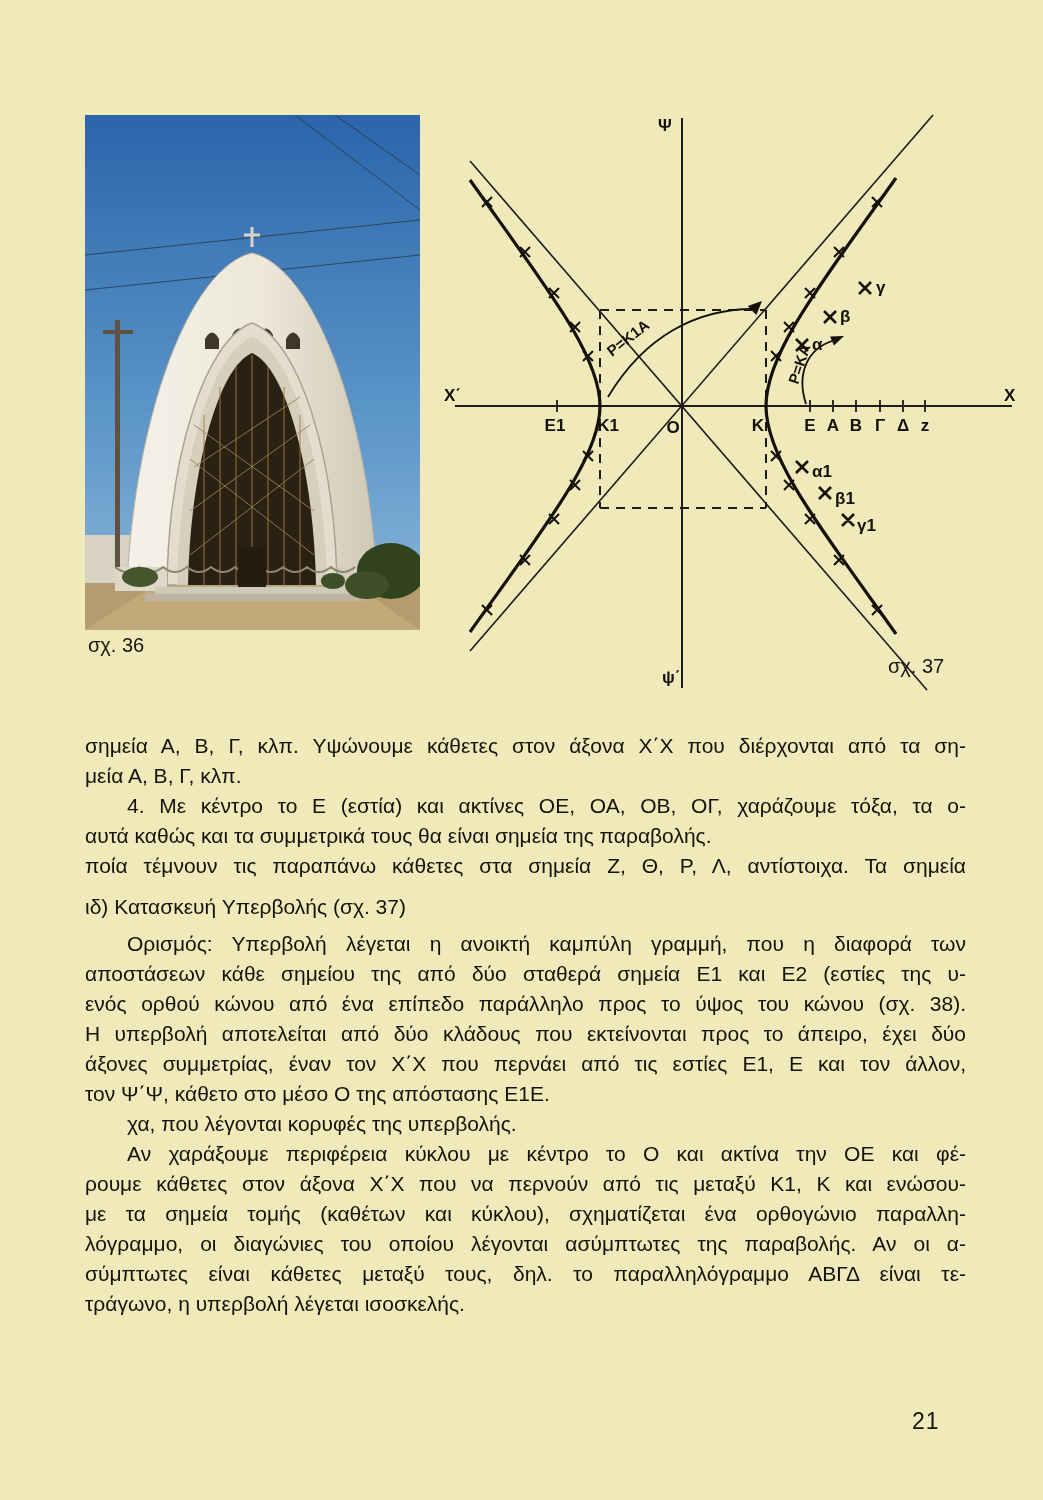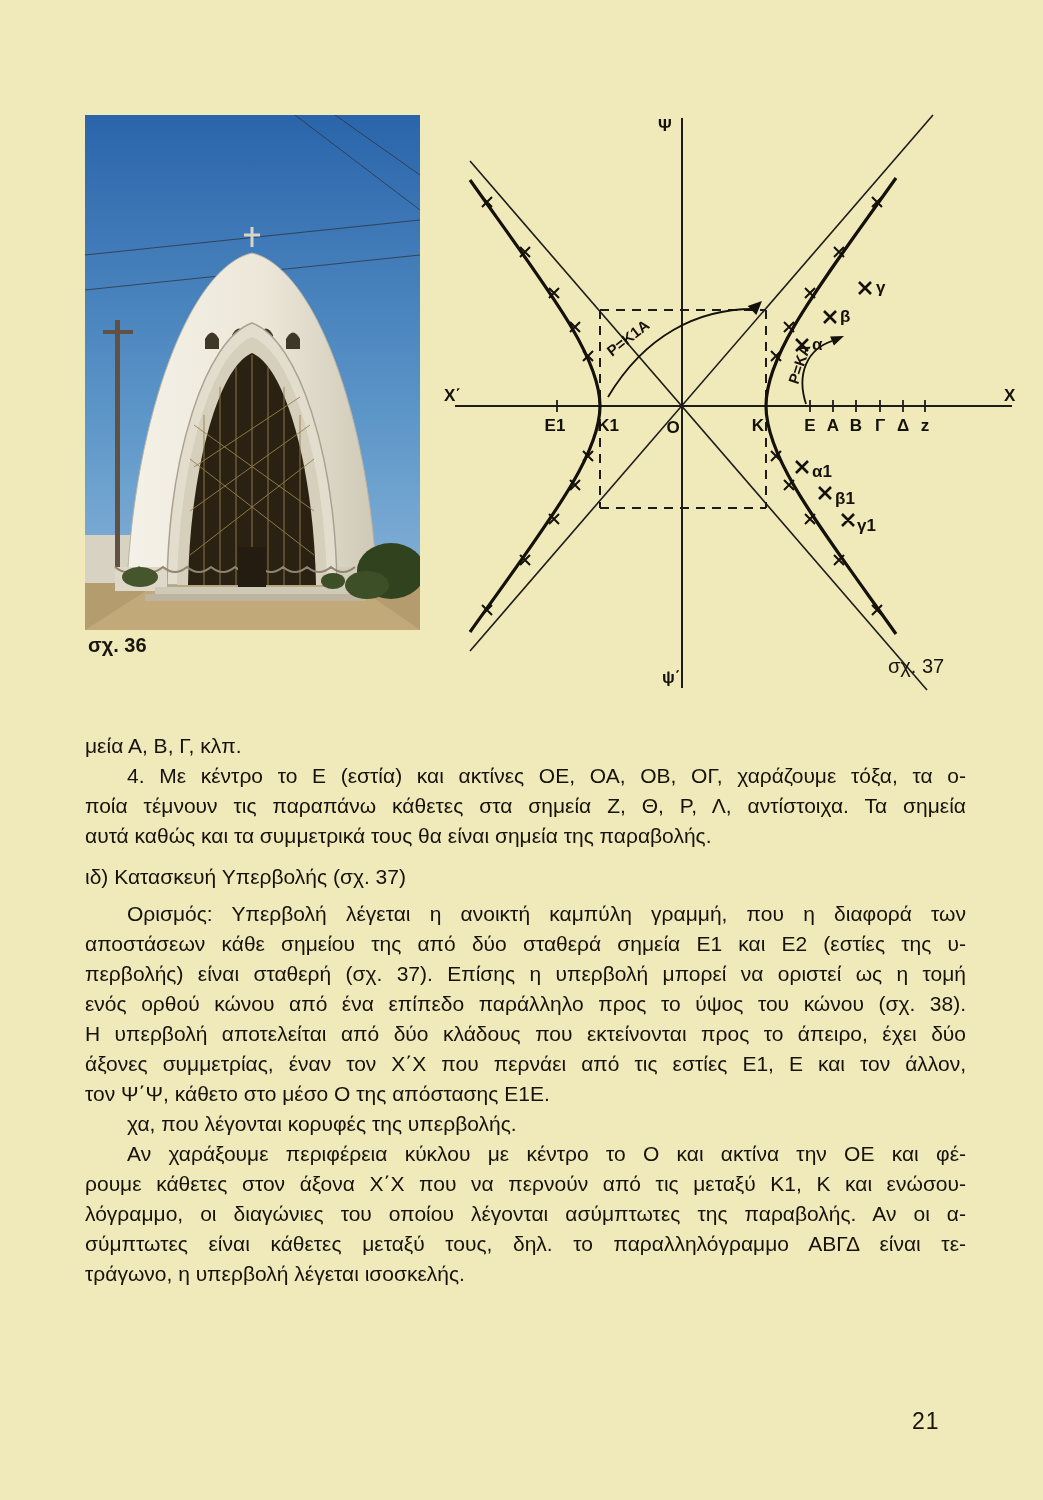--- a/index.html
+++ b/index.html
@@ -6,21 +6,21 @@
   .page {
     position:relative; width:1043px; height:1500px;
     background:#f0e9ba;
     font-family:"Liberation Sans", sans-serif;
     color:#17120c; overflow:hidden;
   }
   .photo-wrap { position:absolute; left:85px; top:115px; width:335px; height:515px; }
   .photo-wrap svg { display:block; }
   .diagram-wrap { position:absolute; left:440px; top:95px; width:585px; height:600px; }
   .caption { position:absolute; font-size:20px; color:#1a150e; }
-  .caption-photo { left:88px; top:634px;font-weight:bold; }
+  .caption-photo { left:88px; top:634px; }
   .caption-diagram { left:888px; top:655px; }
   .body-text { position:absolute; left:85px; top:731px; width:881px; font-size:21px; line-height:30px; }
   .block.p { margin:0; }
   .block.h { margin:11px 0 7px 0; }
   .block.indent .line:first-child { text-indent:42px; }
   .line { white-space:normal; }
   .line.j { text-align:justify; text-align-last:justify; }
   .bold { font-weight:normal; }
   .page-number { position:absolute; left:912px; top:1408px; font-size:23px; letter-spacing:1px; }
   .diagram-wrap svg text {
@@ -135,45 +135,46 @@
       <text x="372" y="382">α1</text>
       <text x="395" y="409">β1</text>
       <text x="417" y="436">γ1</text>
     </svg>
   </div>
 
   <div class="caption caption-diagram">σχ. 37</div>
 
   <div class="body-text">
       <div class="block p">
+        <div class="line j"><span>σημεία Α, Β, Γ, κλπ. Υψώνουμε κάθετες στον άξονα Χ΄Χ που διέρχονται από τα ση-</span></div>
         <div class="line"><span>μεία Α, Β, Γ, κλπ.</span></div>
       </div>
       <div class="block p indent">
         <div class="line j"><span>4. Με κέντρο το Ε (εστία) και ακτίνες ΟΕ, ΟΑ, ΟΒ, ΟΓ, χαράζουμε τόξα, τα ο-</span></div>
+        <div class="line"><span>αυτά καθώς και τα συμμετρικά τους θα είναι σημεία της παραβολής.</span></div>
         <div class="line j"><span>ποία τέμνουν τις παραπάνω κάθετες στα σημεία Ζ, Θ, Ρ, Λ, αντίστοιχα. Τα σημεία</span></div>
-        <div class="line"><span>αυτά καθώς και τα συμμετρικά τους θα είναι σημεία της παραβολής.</span></div>
       </div>
       <div class="block h">
         <div class="line"><span>ιδ) </span><span class="bold">Κατασκευή Υπερβολής</span><span> (σχ. 37)</span></div>
       </div>
       <div class="block p indent">
         <div class="line j"><span>Ορισμός: Υπερβολή λέγεται η ανοικτή καμπύλη γραμμή, που η διαφορά των</span></div>
         <div class="line j"><span>αποστάσεων κάθε σημείου της από δύο σταθερά σημεία Ε1 και Ε2 (εστίες της υ-</span></div>
-        <div class="line j"><span>περβολής) είναι σταθερή (σχ. 37). Επίσης η υπερβολή μπορεί να οριστεί ως η τομή</span></div>
         <div class="line j"><span>ενός ορθού κώνου από ένα επίπεδο παράλληλο προς το ύψος του κώνου (σχ. 38).</span></div>
         <div class="line j"><span>Η υπερβολή αποτελείται από δύο κλάδους που εκτείνονται προς το άπειρο, έχει δύο</span></div>
         <div class="line j"><span>άξονες συμμετρίας, έναν τον Χ΄Χ που περνάει από τις εστίες Ε1, Ε και τον άλλον,</span></div>
         <div class="line"><span>τον Ψ΄Ψ, κάθετο στο μέσο Ο της απόστασης Ε1Ε.</span></div>
       </div>
       <div class="block p indent">
         <div class="line"><span>χα, που λέγονται </span><span class="bold">κορυφές</span><span> της υπερβολής.</span></div>
       </div>
       <div class="block p indent">
         <div class="line j"><span>Αν χαράξουμε περιφέρεια κύκλου με κέντρο το Ο και ακτίνα την ΟΕ και φέ-</span></div>
         <div class="line j"><span>ρουμε κάθετες στον άξονα Χ΄Χ που να περνούν από τις μεταξύ Κ1, Κ και ενώσου-</span></div>
+        <div class="line j"><span>με τα σημεία τομής (καθέτων και κύκλου), σχηματίζεται ένα ορθογώνιο παραλλη-</span></div>
         <div class="line j"><span>λόγραμμο, οι διαγώνιες του οποίου λέγονται </span><span class="bold">ασύμπτωτες</span><span> της παραβολής. Αν οι α-</span></div>
         <div class="line j"><span>σύμπτωτες είναι κάθετες μεταξύ τους, δηλ. το παραλληλόγραμμο ΑΒΓΔ είναι τε-</span></div>
         <div class="line"><span>τράγωνο, η υπερβολή λέγεται ισοσκελής.</span></div>
       </div>
     </div>
 
   <div class="page-number">21</div>
 
 </div>
 

